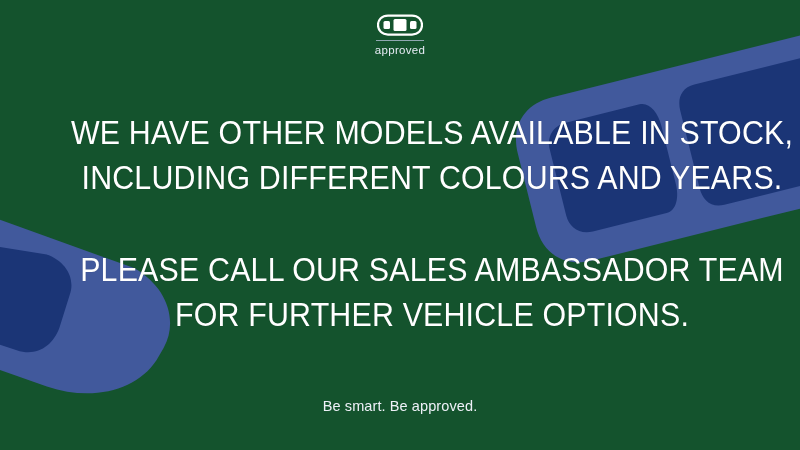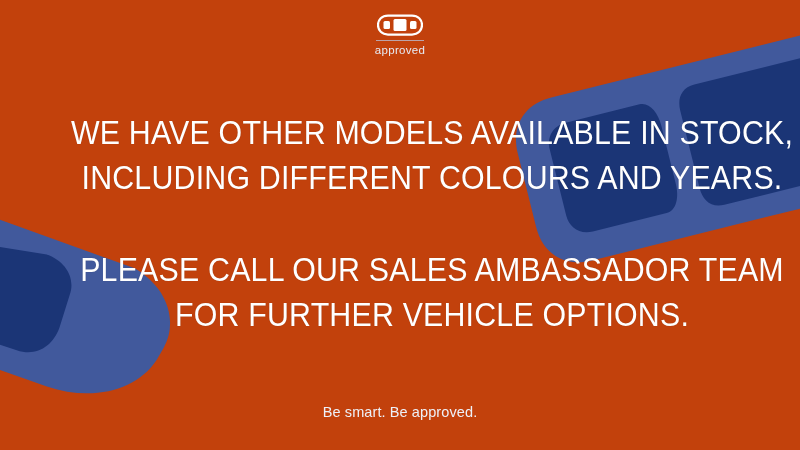--- a/index.html
+++ b/index.html
@@ -5,21 +5,21 @@
   html, body {
     margin: 0;
     padding: 0;
     background: #071f52;
   }
   #stage {
     position: relative;
     width: 800px;
     height: 450px;
     overflow: hidden;
-    background: #c2410c;
+    background: #14532d;
     font-family: "Liberation Sans", sans-serif;
     user-select: none;
   }
 
   
   .bg-layer {
     position: absolute;
     inset: 0;
     width: 800px;
     height: 450px;
@@ -82,21 +82,20 @@
 
   .tagline {
     position: absolute;
     left: 0;
     top: 398px;
     width: 800px;
     text-align: center;
     color: #eef1f8;
     font-size: 14.5px;
     letter-spacing: .1px;
-    margin-top: 6px;
   }
 </style>
 </head>
 <body>
 
 <div id="stage">
 
   <svg class="bg-layer" viewBox="0 0 800 450">
 
     <g transform="translate(688,150) rotate(-14)">

